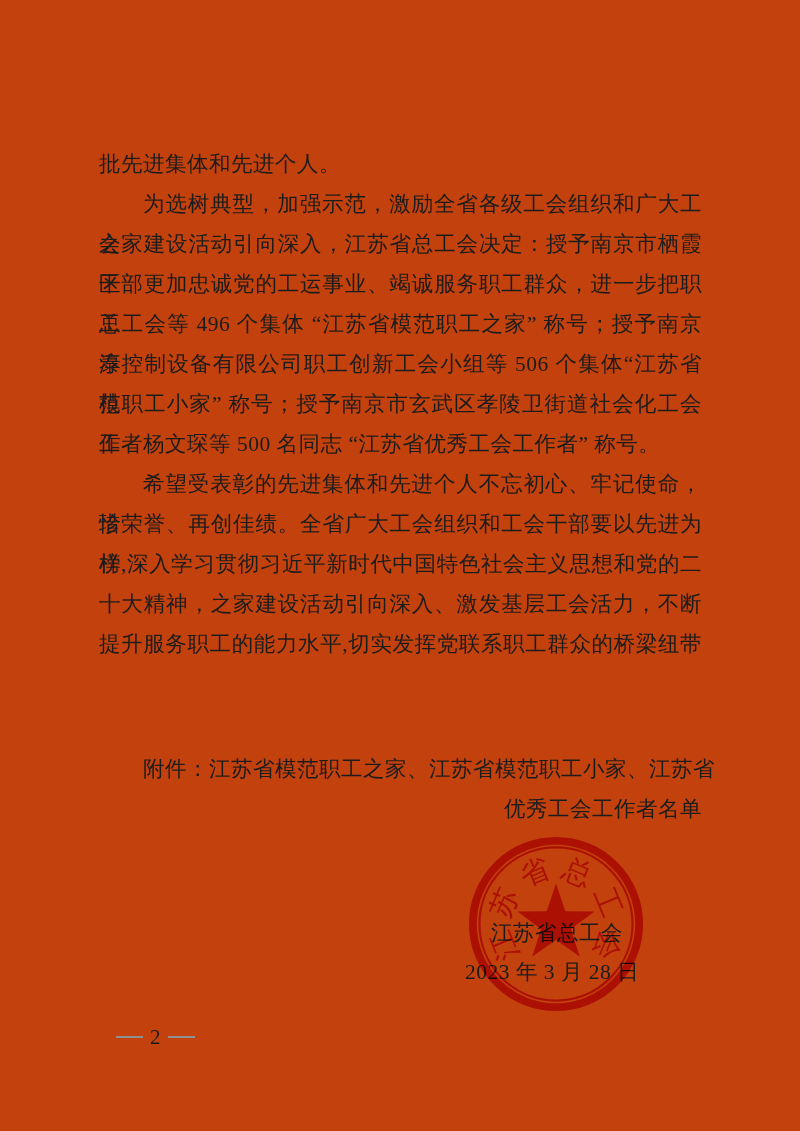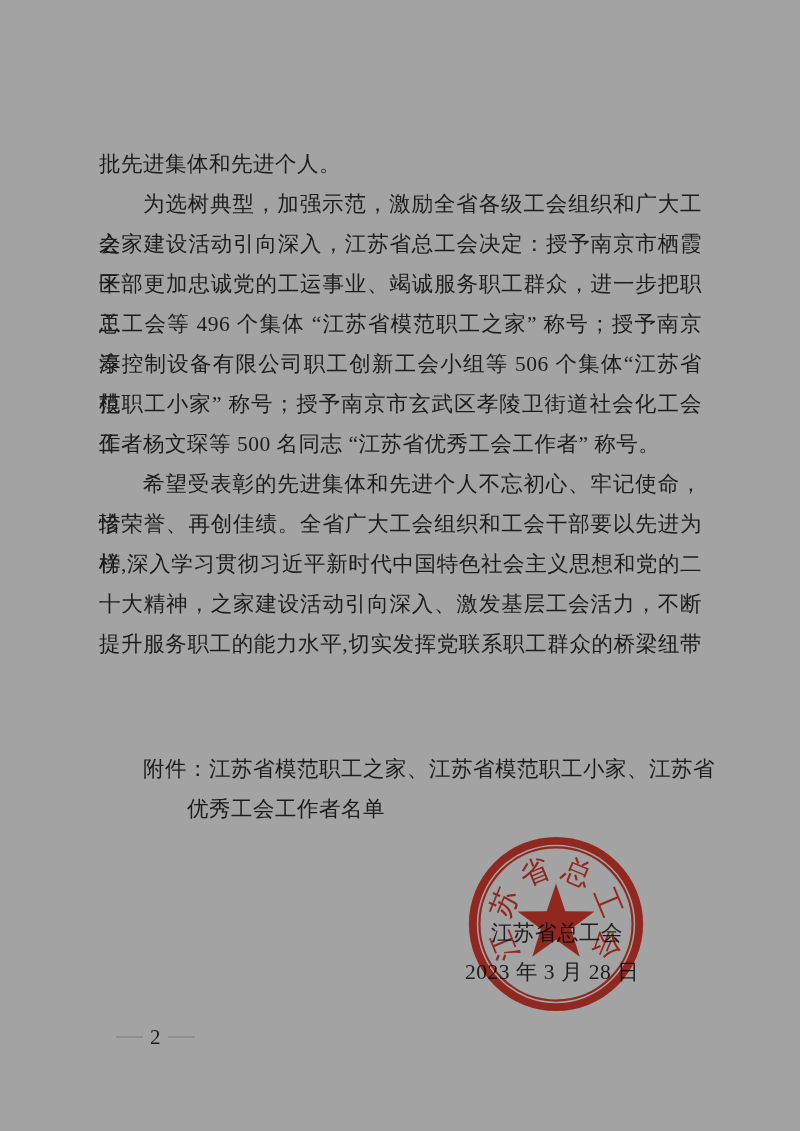--- a/index.html
+++ b/index.html
@@ -1,21 +1,21 @@
 <!DOCTYPE html>
 <html><head>
 <meta charset="utf-8">
 <style>
   html, body { margin: 0; padding: 0; background: #e9e9e9; }
   .page {
     position: relative;
     width: 800px;
     height: 1131px;
     margin: 0 auto;
-    background: #a3a3a3;
+    background: #c2410c;
     overflow: hidden;
     font-family: "Liberation Serif", "DejaVu Serif", serif;
     color: #1c1c1c;
   }
   .body-text {
     position: absolute;
     left: 99px;
     top: 144px;
     width: 603px;
   }
@@ -32,21 +32,21 @@
     text-align-last: justify;
   }
   .line.indent { text-indent: 44px; }
   .attachment {
     position: absolute;
     left: 99px;
     top: 749px;
     width: 603px;
   }
   .attachment .line.indent1 { text-indent: 44px; }
-  .attachment .line.indent2 { text-indent: 88px; }
+  .attachment .line.indent2 { text-indent: 88px; text-align: right; }
   .signature {
     position: absolute;
     left: 491px;
     top: 921px;
     font-size: 21.5px;
     letter-spacing: 0.5px;
     line-height: 24px;
   }
   .sign-date {
     position: absolute;

